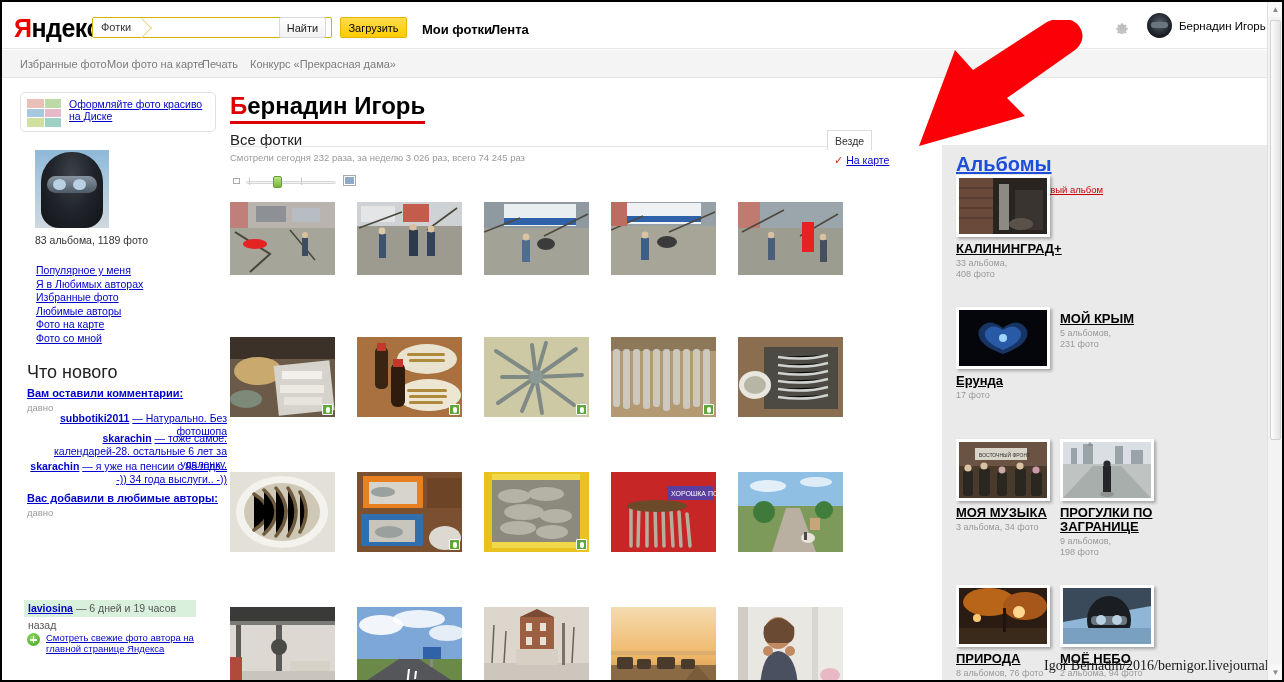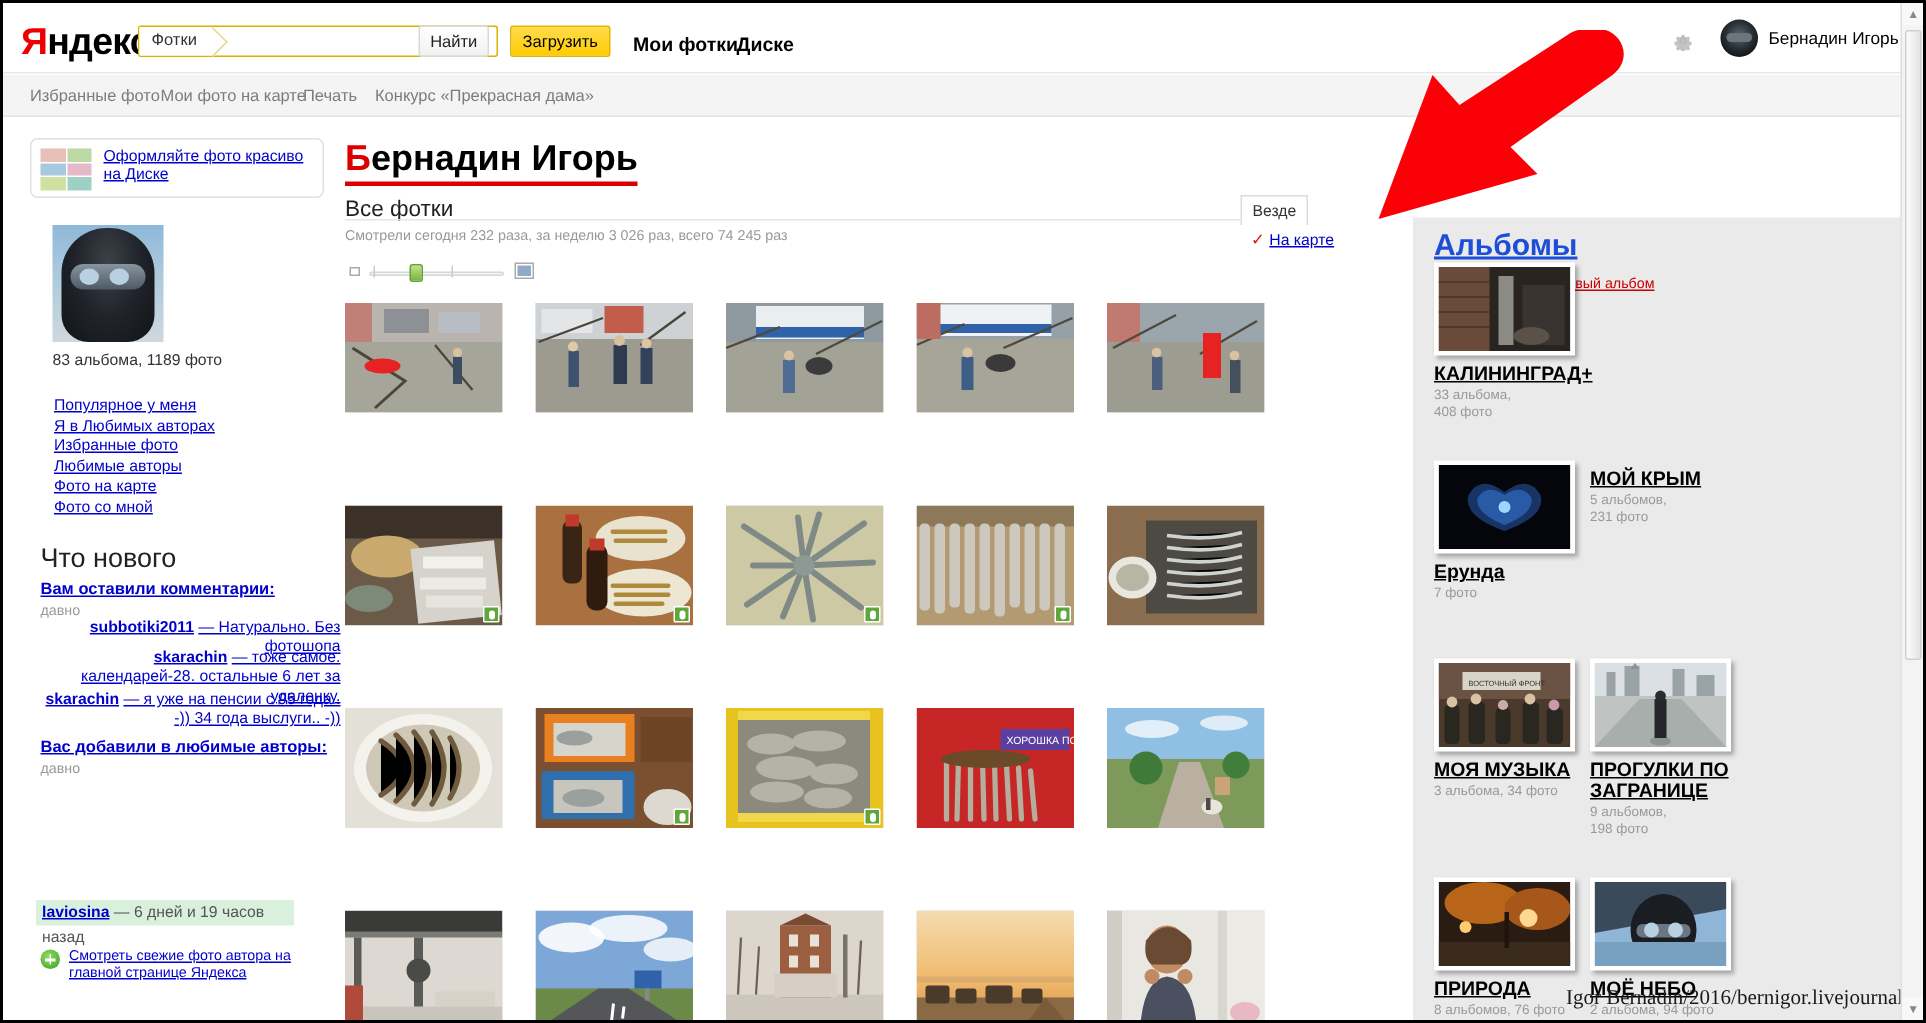--- a/index.html
+++ b/index.html
@@ -331,21 +331,21 @@
   <div class="header">
     <div class="logo"><span class="ya">Я</span><span>ндекс</span></div>
 
     <div class="searchwrap">
       <div class="servicetag">Фотки</div>
       <input class="searchinput" type="text" value="" placeholder="" style="">
     </div>
     <button class="findbtn">Найти</button>
     <button class="uploadbtn">Загрузить</button>
     <a class="hlink myphotos">Мои фотки</a>
-    <a class="hlink feed">Диске</a>
+    <a class="hlink feed">Лента</a>
 
     <div class="gear">
       <svg width="14" height="14" viewBox="0 0 14 14">
         <path fill="#b8b8b8" d="M7 4.6a2.4 2.4 0 1 0 0 4.8 2.4 2.4 0 0 0 0-4.8zm0 3.6a1.2 1.2 0 1 1 0-2.4 1.2 1.2 0 0 1 0 2.4z"></path>
         <path fill="#b8b8b8" d="M12.4 7.9l-1.1-.3a4.4 4.4 0 0 0-.3-.8l.6-1a.4.4 0 0 0-.1-.5l-.8-.8a.4.4 0 0 0-.5-.1l-1 .6a4.4 4.4 0 0 0-.8-.3L8.1 3.6a.4.4 0 0 0-.4-.3H6.3a.4.4 0 0 0-.4.3l-.3 1.1a4.4 4.4 0 0 0-.8.3l-1-.6a.4.4 0 0 0-.5.1l-.8.8a.4.4 0 0 0-.1.5l.6 1a4.4 4.4 0 0 0-.3.8l-1.1.3a.4.4 0 0 0-.3.4v1.4a.4.4 0 0 0 .3.4l1.1.3a4.4 4.4 0 0 0 .3.8l-.6 1a.4.4 0 0 0 .1.5l.8.8a.4.4 0 0 0 .5.1l1-.6a4.4 4.4 0 0 0 .8.3l.3 1.1a.4.4 0 0 0 .4.3h1.4a.4.4 0 0 0 .4-.3l.3-1.1a4.4 4.4 0 0 0 .8-.3l1 .6a.4.4 0 0 0 .5-.1l.8-.8a.4.4 0 0 0 .1-.5l-.6-1a4.4 4.4 0 0 0 .3-.8l1.1-.3a.4.4 0 0 0 .3-.4V8.3a.4.4 0 0 0-.3-.4z" opacity=".85"></path>
       </svg>
     </div>
     <div class="useravatar">
         <div class="visor"></div>
       </div>
@@ -808,21 +808,21 @@
           <div class="inner">
         <svg width="88" height="56" viewBox="0 0 88 56">
               <rect width="88" height="56" fill="#05060c"></rect>
               <path d="M44 18 Q28 6 20 20 Q16 34 44 44 Q72 34 68 20 Q60 6 44 18Z" fill="#1b3a6e" opacity=".9"></path>
               <path d="M44 20 Q32 12 26 22 Q24 32 44 40 Q64 32 62 22 Q56 12 44 20Z" fill="#2f6bc0" opacity=".7"></path>
               <circle cx="44" cy="28" r="4" fill="#9fd4ff"></circle>
             </svg>
       </div>
         </div>
       <div class="album-name">Ерунда</div>
-      <div class="album-meta" style="white-space:pre-line">7 фото</div>
+      <div class="album-meta" style="white-space:pre-line">17 фото</div>
     </div>
 
     <div class="album" style="left:118px; top:162px">
       <div class="album-name">МОЙ КРЫМ</div>
       <div class="album-meta" style="white-space:pre-line">5 альбомов,
 231 фото</div>
     </div>
 
     <div class="album" style="left:14px; top:294px">
       <div class="album-thumb">

